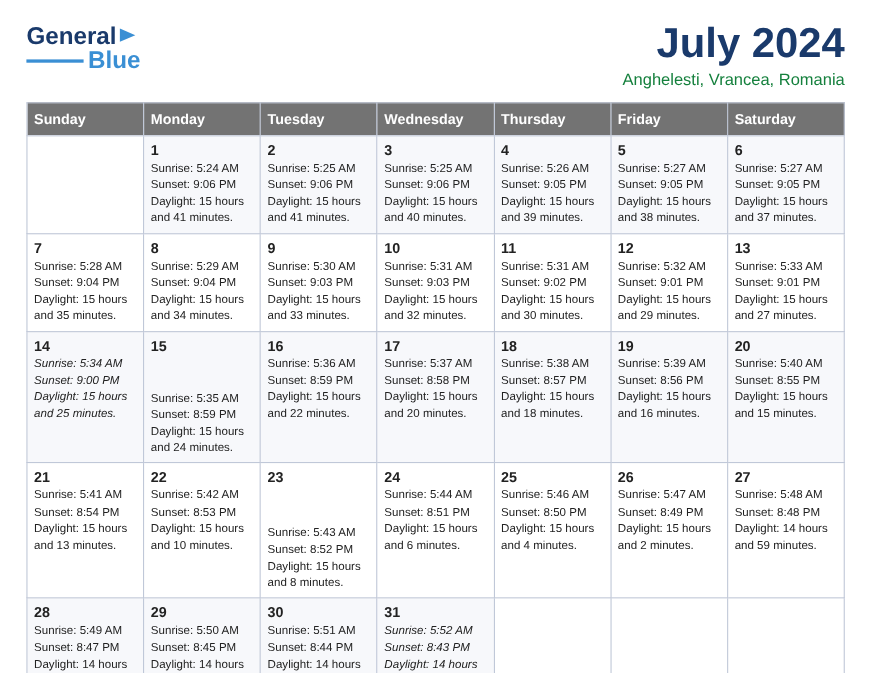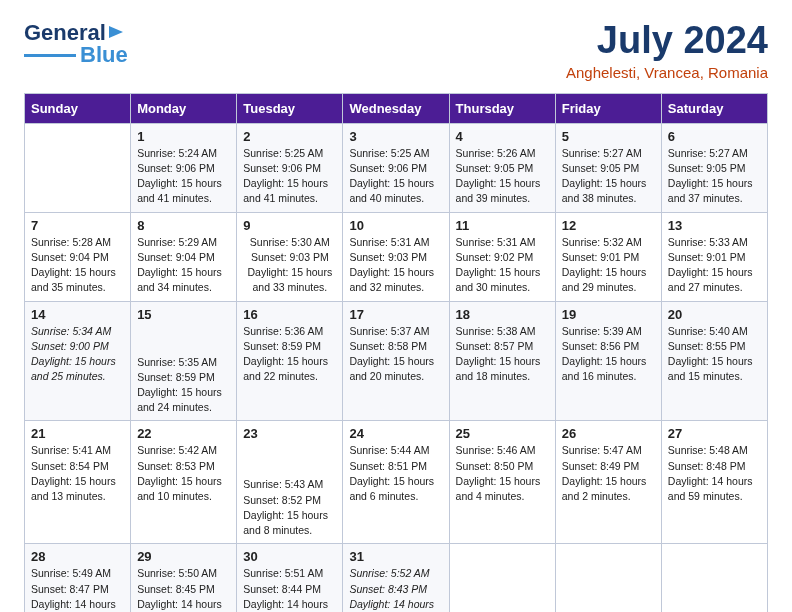--- a/index.html
+++ b/index.html
@@ -25,30 +25,30 @@
       text-align: right;
     }
     .main-title {
       font-size: 38px;
       font-weight: bold;
       color: #1a3a6b;
       line-height: 1.1;
     }
     .subtitle {
       font-size: 15px;
-      color: #c2410c;
+      color: #15803d;
       margin-top: 2px;
     }
     table {
       width: 100%;
       border-collapse: collapse;
       font-size: 11px;
     }
     thead tr th {
-      background: #4c1d95;
+      background: #737373;
       color: #fff;
       font-weight: bold;
       font-size: 13px;
       padding: 7px 6px;
       text-align: left;
       border: 1px solid #c0c8d8;
     }
     tbody tr td {
       border: 1px solid #c0c8d8;
       vertical-align: top;
@@ -166,21 +166,21 @@
         </td>
         <td>
           <span class="day-num">8</span>
           <div class="day-info" style="white-space: pre-line;">Sunrise: 5:29 AM
 Sunset: 9:04 PM
 Daylight: 15 hours
 and 34 minutes.</div>
         </td>
         <td>
           <span class="day-num">9</span>
-          <div class="day-info" style="white-space: pre-line; text-align: center;">Sunrise: 5:30 AM
+          <div class="day-info" style="white-space: pre-line;">Sunrise: 5:30 AM
 Sunset: 9:03 PM
 Daylight: 15 hours
 and 33 minutes.</div>
         </td>
         <td>
           <span class="day-num">10</span>
           <div class="day-info" style="white-space: pre-line;">Sunrise: 5:31 AM
 Sunset: 9:03 PM
 Daylight: 15 hours
 and 32 minutes.</div>

